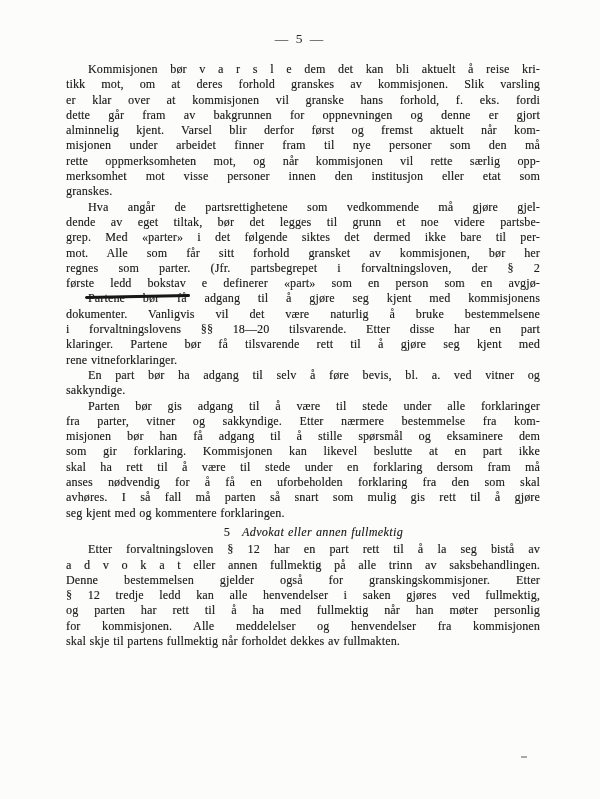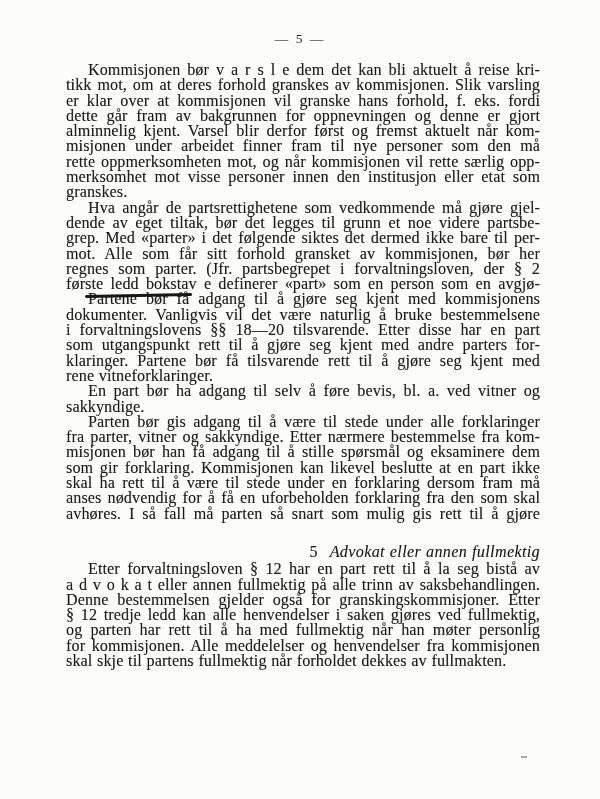--- a/index.html
+++ b/index.html
@@ -19,21 +19,21 @@
     padding-top: 31px;
     text-align: center;
     font-size: 13.5px;
     letter-spacing: 2px;
     color: #2a2a2a;
   }
   .column {
     margin-left: 66px;
     margin-top: 15px;
     width: 474px;
-    font-size: 16px;
+    font-size: 12px;
     line-height: 15.3px;
     letter-spacing: 0.15px;
     word-spacing: 0.5px;
     text-shadow: 0.3px 0.3px 0 rgba(25,25,25,0.38);
   }
   .para { margin: 0; }
   .line { text-align: justify; text-align-last: justify; }
   .line.last { text-align: left; text-align-last: left; }
   .line.first { text-indent: 22px; }
   .seg-u  { border-bottom: 1.5px solid #202020; padding-bottom: 0.5px; }
@@ -42,24 +42,24 @@
   .seg-strike::after {
     content: "";
     position: absolute;
     left: -3px; right: -3px;
     top: 3.2px; height: 3.4px;
     background: #171717;
     border-radius: 2px;
     transform: rotate(-1.2deg);
   }
   .section-heading {
-    margin-top: 23px;
+    margin-top: 4px;
     margin-bottom: 2px;
     padding-left: 21px;
-    text-align: right;
+    text-align: center;
     font-family: Liberation Serif, serif;
   }
   .heading-title { font-style: italic; margin-left: 12px; letter-spacing: 0.4px; }
   .speck {
     position: absolute;
     left: 521px; top: 756px;
     width: 6px; height: 2px;
     background: #a9a9a4;
   }
 </style>
@@ -86,36 +86,36 @@
         <div class="line"><span>dende av eget tiltak, bør det legges til grunn et noe videre partsbe-</span></div>
         <div class="line"><span>grep. Med «parter» i det følgende siktes det dermed ikke bare til per-</span></div>
         <div class="line"><span>mot. Alle som får sitt forhold gransket av kommisjonen, bør her</span></div>
         <div class="line"><span>regnes som parter. (Jfr. partsbegrepet i forvaltningsloven, der § 2</span></div>
         <div class="line"><span>første ledd bokstav e definerer «part» som en person som en avgjø-</span></div>
       </div>
       <div class="para">
         <div class="line first"><span class="seg-strike">Partene bør få</span><span> adgang til å gjøre seg kjent med kommisjonens</span></div>
         <div class="line"><span>dokumenter. Vanligvis vil det være naturlig å bruke bestemmelsene</span></div>
         <div class="line"><span>i forvaltningslovens §§ 18—20 tilsvarende. Etter disse har en part</span></div>
-        <div class="line"><span>som utgangspunkt rett til å gjøre seg kjent med andre parters for-</span></div>
         <div class="line"><span>klaringer. Partene bør få tilsvarende rett til å gjøre seg kjent med</span></div>
         <div class="line last"><span>rene vitneforklaringer.</span></div>
       </div>
       <div class="para">
         <div class="line first"><span>En part bør ha adgang til selv å føre bevis, bl. a. ved vitner og</span></div>
         <div class="line last"><span>sakkyndige.</span></div>
       </div>
       <div class="para">
         <div class="line first"><span>Parten bør gis adgang til å være til stede under alle forklaringer</span></div>
         <div class="line"><span>fra parter, vitner og sakkyndige. Etter nærmere bestemmelse fra kom-</span></div>
         <div class="line"><span>misjonen bør han få adgang til å stille spørsmål og eksaminere dem</span></div>
         <div class="line"><span>som gir forklaring. Kommisjonen kan likevel beslutte at en part ikke</span></div>
         <div class="line"><span>skal ha rett til å være til stede under en forklaring dersom fram må</span></div>
         <div class="line"><span>anses nødvendig for å få en uforbeholden forklaring fra den som skal</span></div>
         <div class="line"><span>avhøres. I så fall må parten så snart som mulig gis rett til å gjøre</span></div>
+        <div class="line last"><span>seg kjent med og kommentere forklaringen.</span></div>
       </div>
       <div class="section-heading"><span>5</span><span class="heading-title">Advokat eller annen fullmektig</span></div>
       <div class="para">
         <div class="line first"><span>Etter forvaltningsloven § 12 har en part rett til å la seg bistå av</span></div>
         <div class="line"><span>a d v o k a t  eller annen fullmektig på alle trinn av saksbehandlingen.</span></div>
         <div class="line"><span>Denne bestemmelsen gjelder også for granskingskommisjoner. Etter</span></div>
         <div class="line"><span>§ 12 tredje ledd kan alle henvendelser i saken gjøres ved fullmektig,</span></div>
         <div class="line"><span>og parten har rett til å ha med fullmektig når han møter personlig</span></div>
         <div class="line"><span>for kommisjonen. Alle meddelelser og henvendelser fra kommisjonen</span></div>
         <div class="line last"><span>skal skje til partens fullmektig når forholdet dekkes av fullmakten.</span></div>

